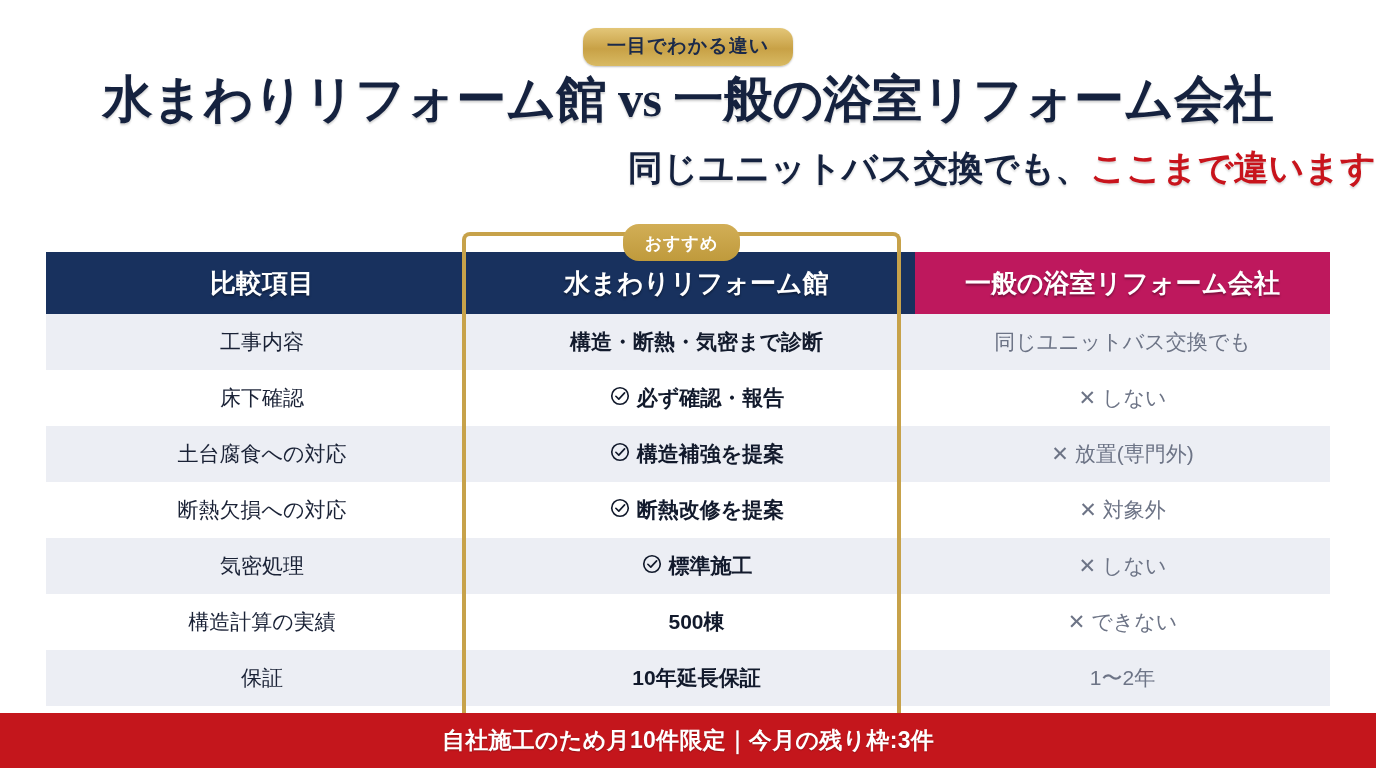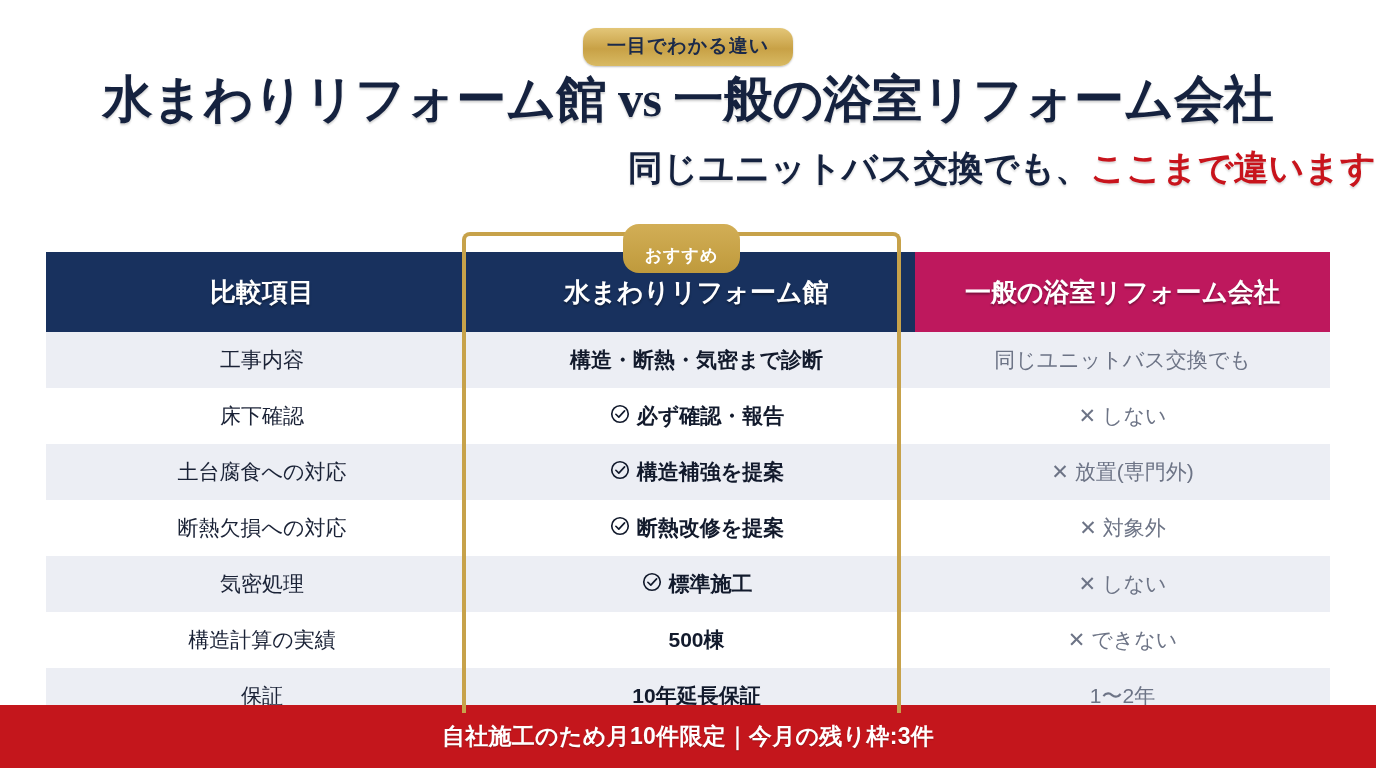--- a/index.html
+++ b/index.html
@@ -34,36 +34,36 @@
     position:absolute;top:145px;left:0;width:100%;text-align:right;
     font-size:35px;font-weight:bold;color:#15223f;letter-spacing:0px;
     text-shadow:0 2px 2px rgba(0,0,0,.15);
     white-space:nowrap;
   }
   .subtitle .accent{color:#c8141c;}
 
   
   .reco-wrap{position:absolute;top:224px;left:463px;width:437px;text-align:center;z-index:6;}
   .reco{
-    display:inline-block;padding:20px 22px 6px;border-radius:16px;
+    display:inline-block;padding:8px 22px 6px;border-radius:16px;
     background:linear-gradient(180deg,#d2ae56 0%,#bf9a3c 100%);
     color:#ffffff;font-size:17px;font-weight:bold;letter-spacing:1px;
   }
 
   
   .table{
     position:absolute;left:46px;top:252px;width:1284px;
     border-collapse:collapse;table-layout:fixed;
   }
   .table col.c1{width:432px;}
   .table col.c2{width:437px;}
   .table col.c3{width:415px;}
 
   .table th{
-    height:80px;padding:0;text-align:center;vertical-align:middle;
+    height:62px;padding:0;text-align:center;vertical-align:middle;
     font-size:26px;font-weight:bold;color:#ffffff;
     text-shadow:0 2px 2px rgba(0,0,0,.35);
   }
   th.h1{background:#18315e;}
   th.h2{background:#18315e;}
   th.h3{background:#be185d;}
 
   .table td{
     height:56px;padding:0;text-align:center;vertical-align:middle;
     font-size:21px;color:#1a1f2e;
@@ -81,21 +81,21 @@
   
   .hl-frame{
     position:absolute;left:462px;top:232px;width:439px;height:481px;
     border:4px solid #c7a24a;border-bottom:none;
     border-top-left-radius:8px;border-top-right-radius:8px;
     box-sizing:border-box;pointer-events:none;z-index:5;
   }
 
   
   .banner{
-    position:absolute;left:0;bottom:0;width:100%;height:63px;
+    position:absolute;left:0;bottom:0;width:100%;height:55px;
     background:#c4161c;
     display:flex;align-items:center;justify-content:center;
   }
   .banner-text{
     color:#ffffff;font-size:23px;font-weight:bold;letter-spacing:.3px;
     text-shadow:0 1px 1px rgba(0,0,0,.25);
   }
 </style>
 </head>
 <body>

